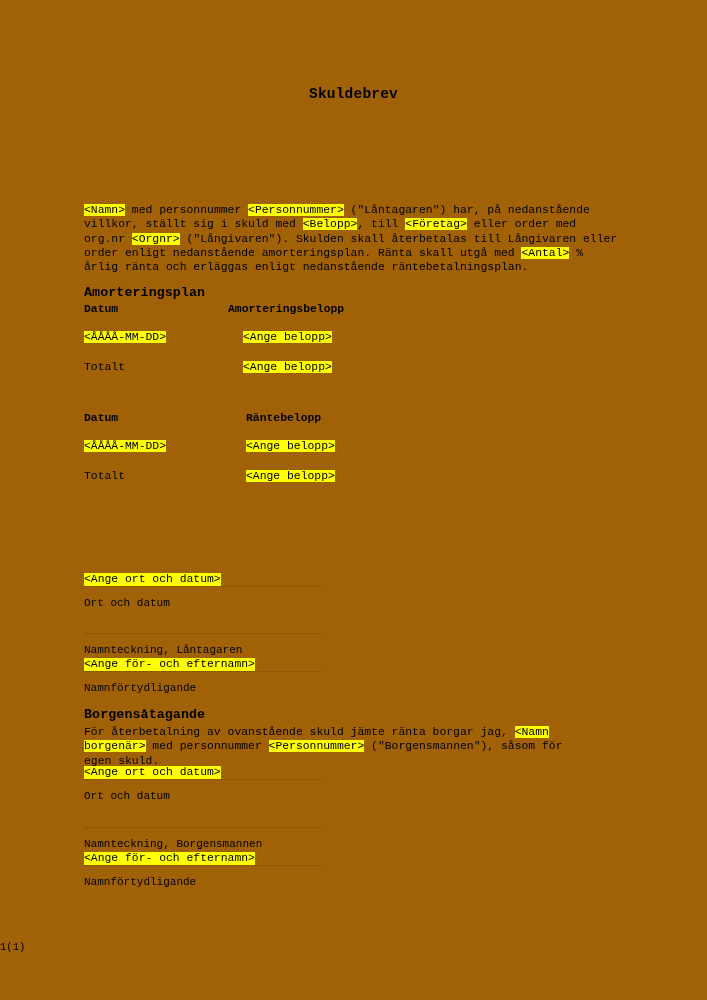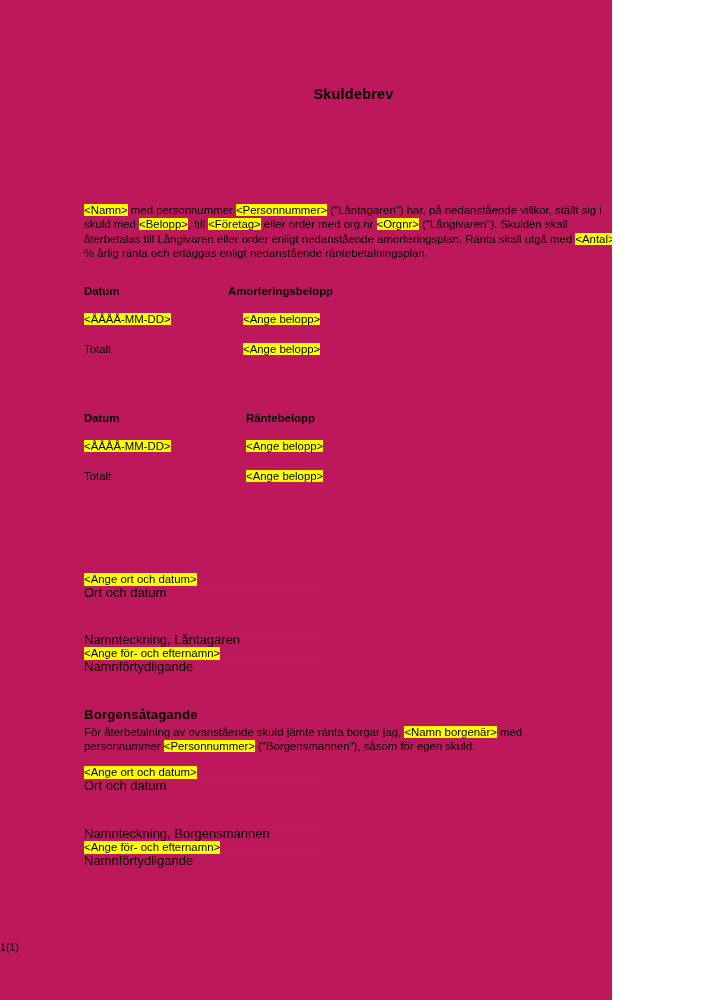--- a/index.html
+++ b/index.html
@@ -6,24 +6,25 @@
     margin: 0;
     padding: 0;
     background: #ffffff;
   }
   body {
     font-family: "Liberation Sans", sans-serif;
     color: #000000;
   }
   .page {
     position: relative;
-    width: 612px;
+    width: 707px;
     height: 1000px;
-    background: #be185d;
+    background: #a16207;
     overflow: hidden;
+    font-family: Liberation Mono, monospace;
   }
   .doc-title {
     position: absolute;
     top: 86px;
     left: 0;
     width: 707px;
     text-align: center;
     font-size: 14.5px;
     font-weight: bold;
     letter-spacing: 0.2px;
@@ -92,23 +93,23 @@
   }
   .sig-value {
     position: absolute;
     left: 0;
     bottom: 0px;
     font-size: 11.4px;
     line-height: 13px;
     white-space: nowrap;
   }
   .sig-caption {
-    font-size: 13px;
+    font-size: 11px;
     line-height: 9px;
-    margin-top: 1px;
+    margin-top: 12px;
     color: #000000;
   }
   .borgen-para {
     font-size: 11.4px;
     line-height: 14.3px;
     margin-top: 1px;
   }
   .footer {
     position: absolute;
     left: 0;
@@ -123,20 +124,21 @@
 
 <div class="page">
 
   <div class="doc-title">Skuldebrev</div>
 
   <div class="body-block">
     <span class="hl">&lt;Namn&gt;</span><span> med personnummer </span><span class="hl">&lt;Personnummer&gt;</span><span> ("Låntagaren") har, på nedanstående villkor, ställt sig i skuld med </span><span class="hl">&lt;Belopp&gt;</span><span>, till </span><span class="hl">&lt;Företag&gt;</span><span> eller order med org.nr </span><span class="hl">&lt;Orgnr&gt;</span><span> ("Långivaren"). Skulden skall återbetalas till Långivaren eller order enligt nedanstående amorteringsplan. Ränta skall utgå med </span><span class="hl">&lt;Antal&gt;</span><span> % årlig ränta och erläggas enligt nedanstående räntebetalningsplan.</span>
   </div>
 
   <div class="section" style="top:285px;">
+    <div class="sec-heading">Amorteringsplan</div>
     <table class="plan-table">
       <tbody>
           <tr>
         <th class="hdr-amort">Datum</th>
         <th>Amorteringsbelopp</th>
       </tr>
       <tr class="row-amort">
         <td class="col-label"><span class="hl">&lt;ÅÅÅÅ-MM-DD&gt;</span></td>
         <td class="col-amount-amort"><span class="hl">&lt;Ange belopp&gt;</span></td>
       </tr>

